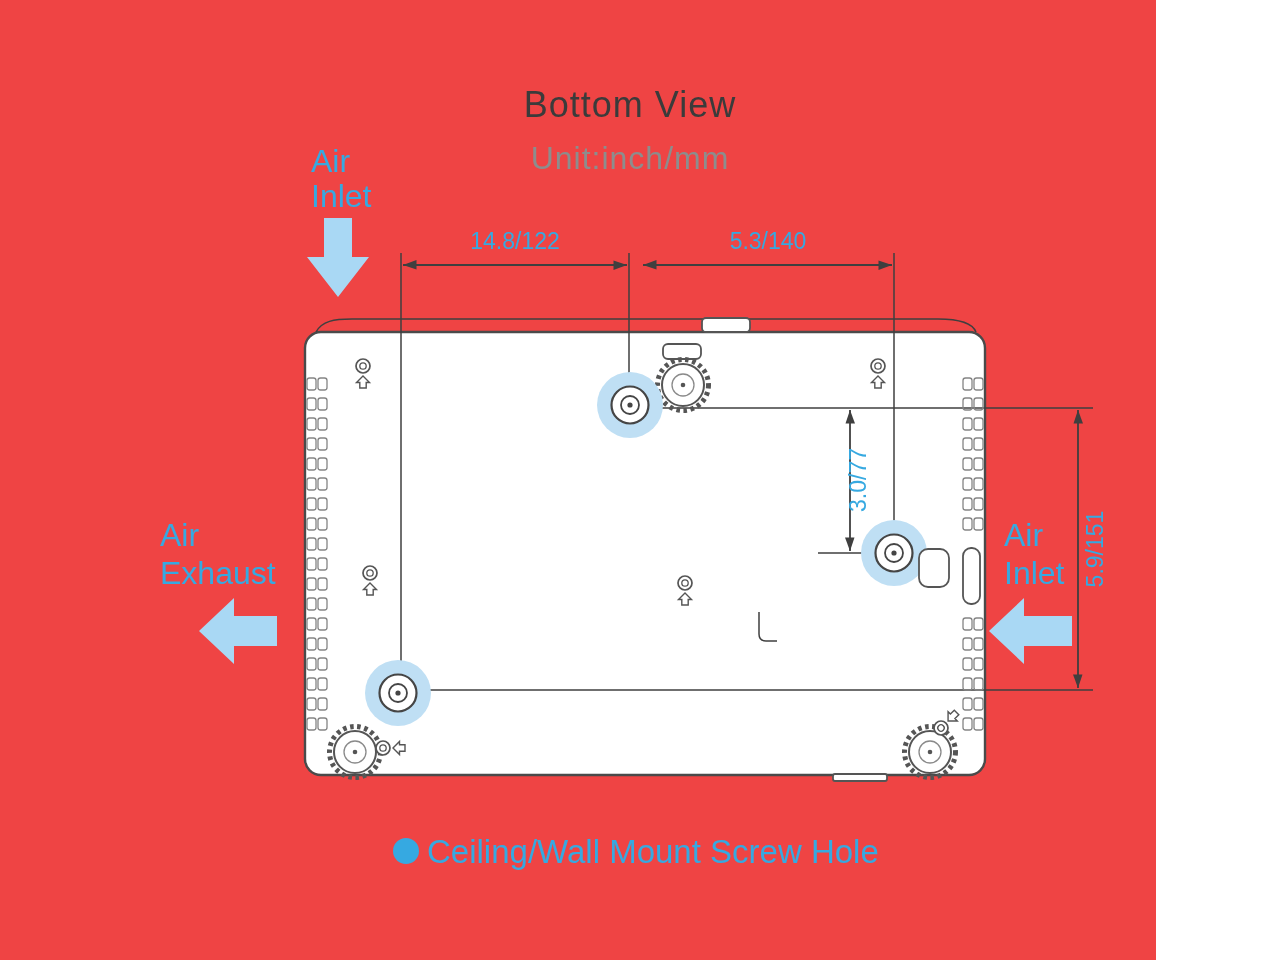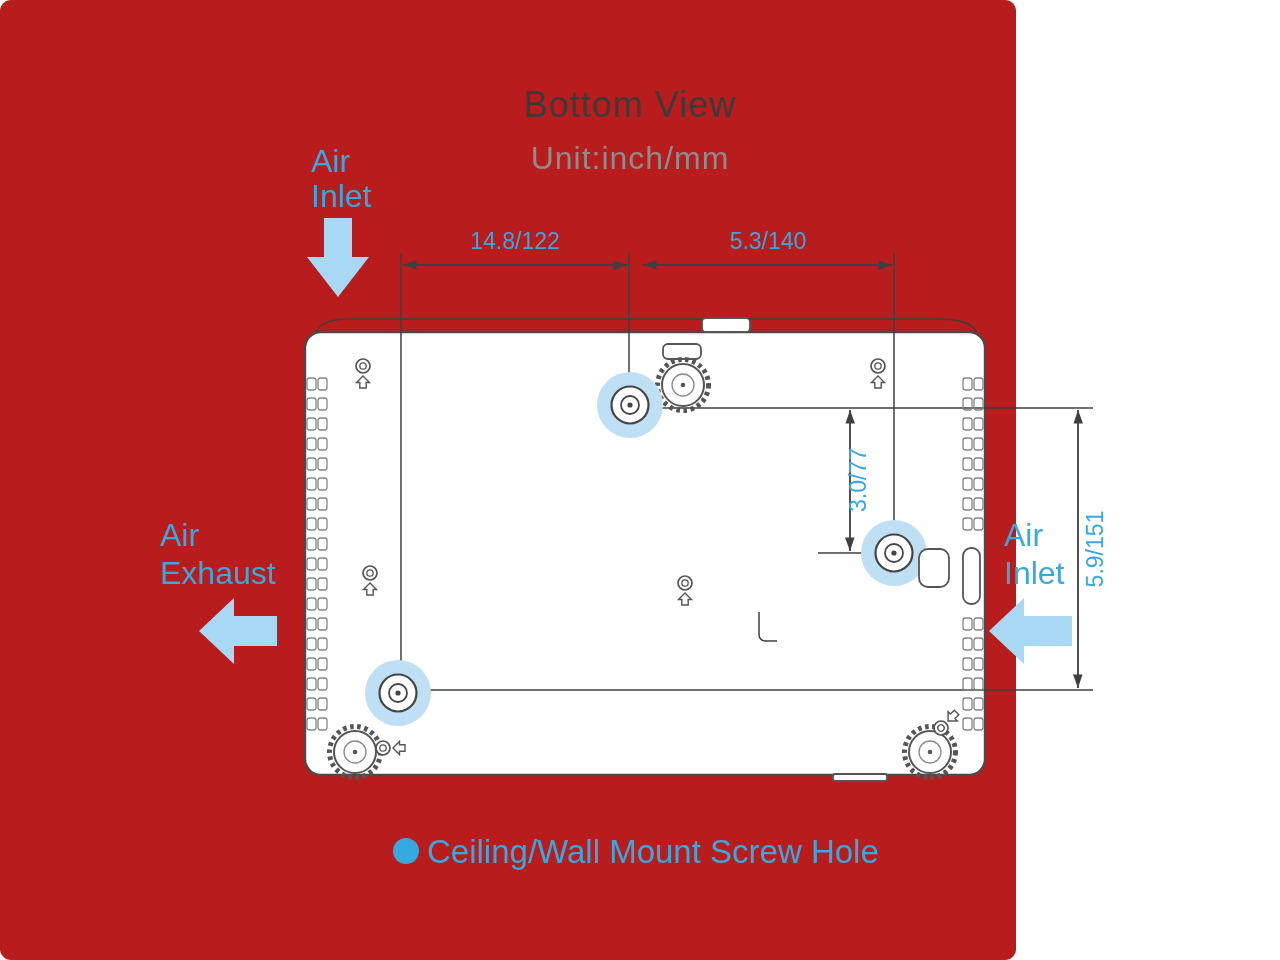--- a/index.html
+++ b/index.html
@@ -1,19 +1,19 @@
 <!DOCTYPE html>
 <html style="--accent: #36A9E1; --arrow-fill: #A9D8F4; --halo: #BFDFF4; --line: #3f3f3f;"><head>
 <meta charset="utf-8">
 <style>
   * { margin:0; padding:0; box-sizing:border-box; }
   :root { --accent:#36A9E1; --arrow-fill:#A9D8F4; --halo:#BFDFF4; --line:#3f3f3f; }
   html,body { background:#ffffff; }
   body { width:1280px; height:960px; overflow:hidden; font-family:"Liberation Sans", sans-serif; }
-  .page { width:1016px; height:960px; background:#b91c1c; position:relative;border-radius:11px; }
+  .page { width:1156px; height:960px; background:#ef4444; position:relative; }
   svg { display:block; }
   text { font-family:"Liberation Sans", sans-serif; }
   .t-title  { font-size:36px; fill:#3b3b3b; font-weight:500; letter-spacing:1px; }
   .t-sub    { font-size:32px; fill:#8d8d8d; font-weight:400; letter-spacing:1px; }
   .t-accent { font-size:32px; fill:var(--accent); font-weight:500; }
   .t-dim    { font-size:23px; fill:var(--accent); font-weight:500; }
   .t-legend { font-size:33px; fill:var(--accent); font-weight:500; }
   .flow-arrow { fill:var(--arrow-fill); }
   .thin { stroke:var(--line); stroke-width:1.5; fill:none; }
   .dim  { stroke:var(--line); stroke-width:1.8; fill:none; }

